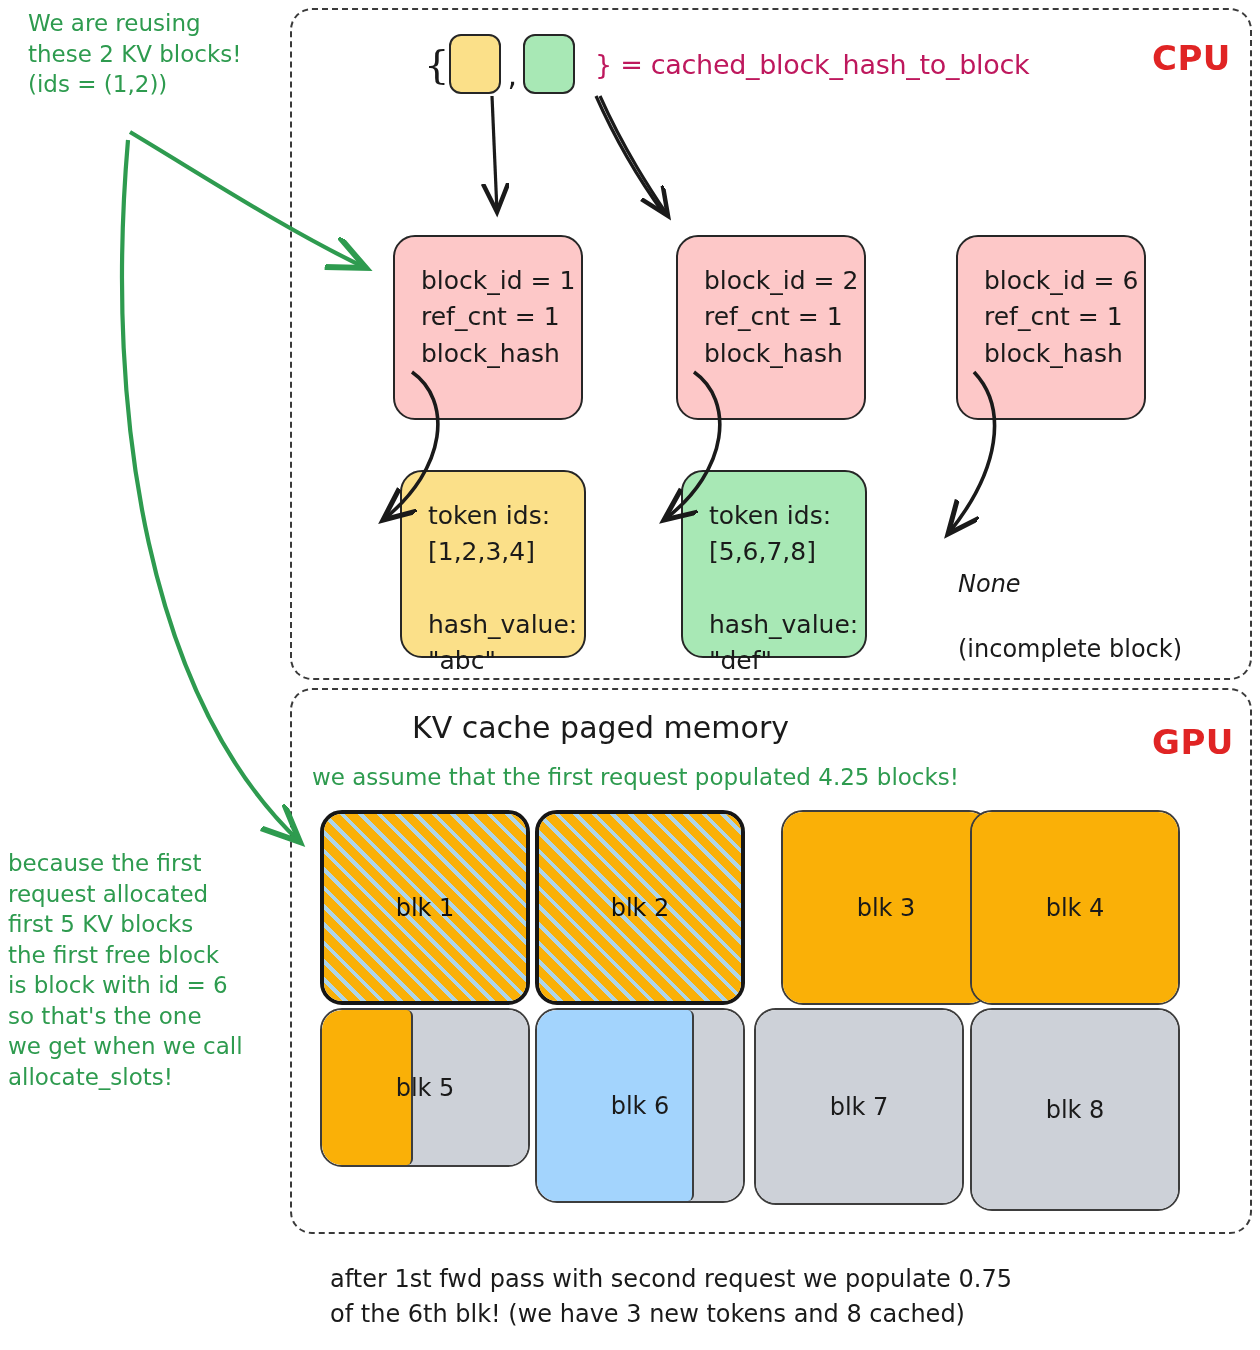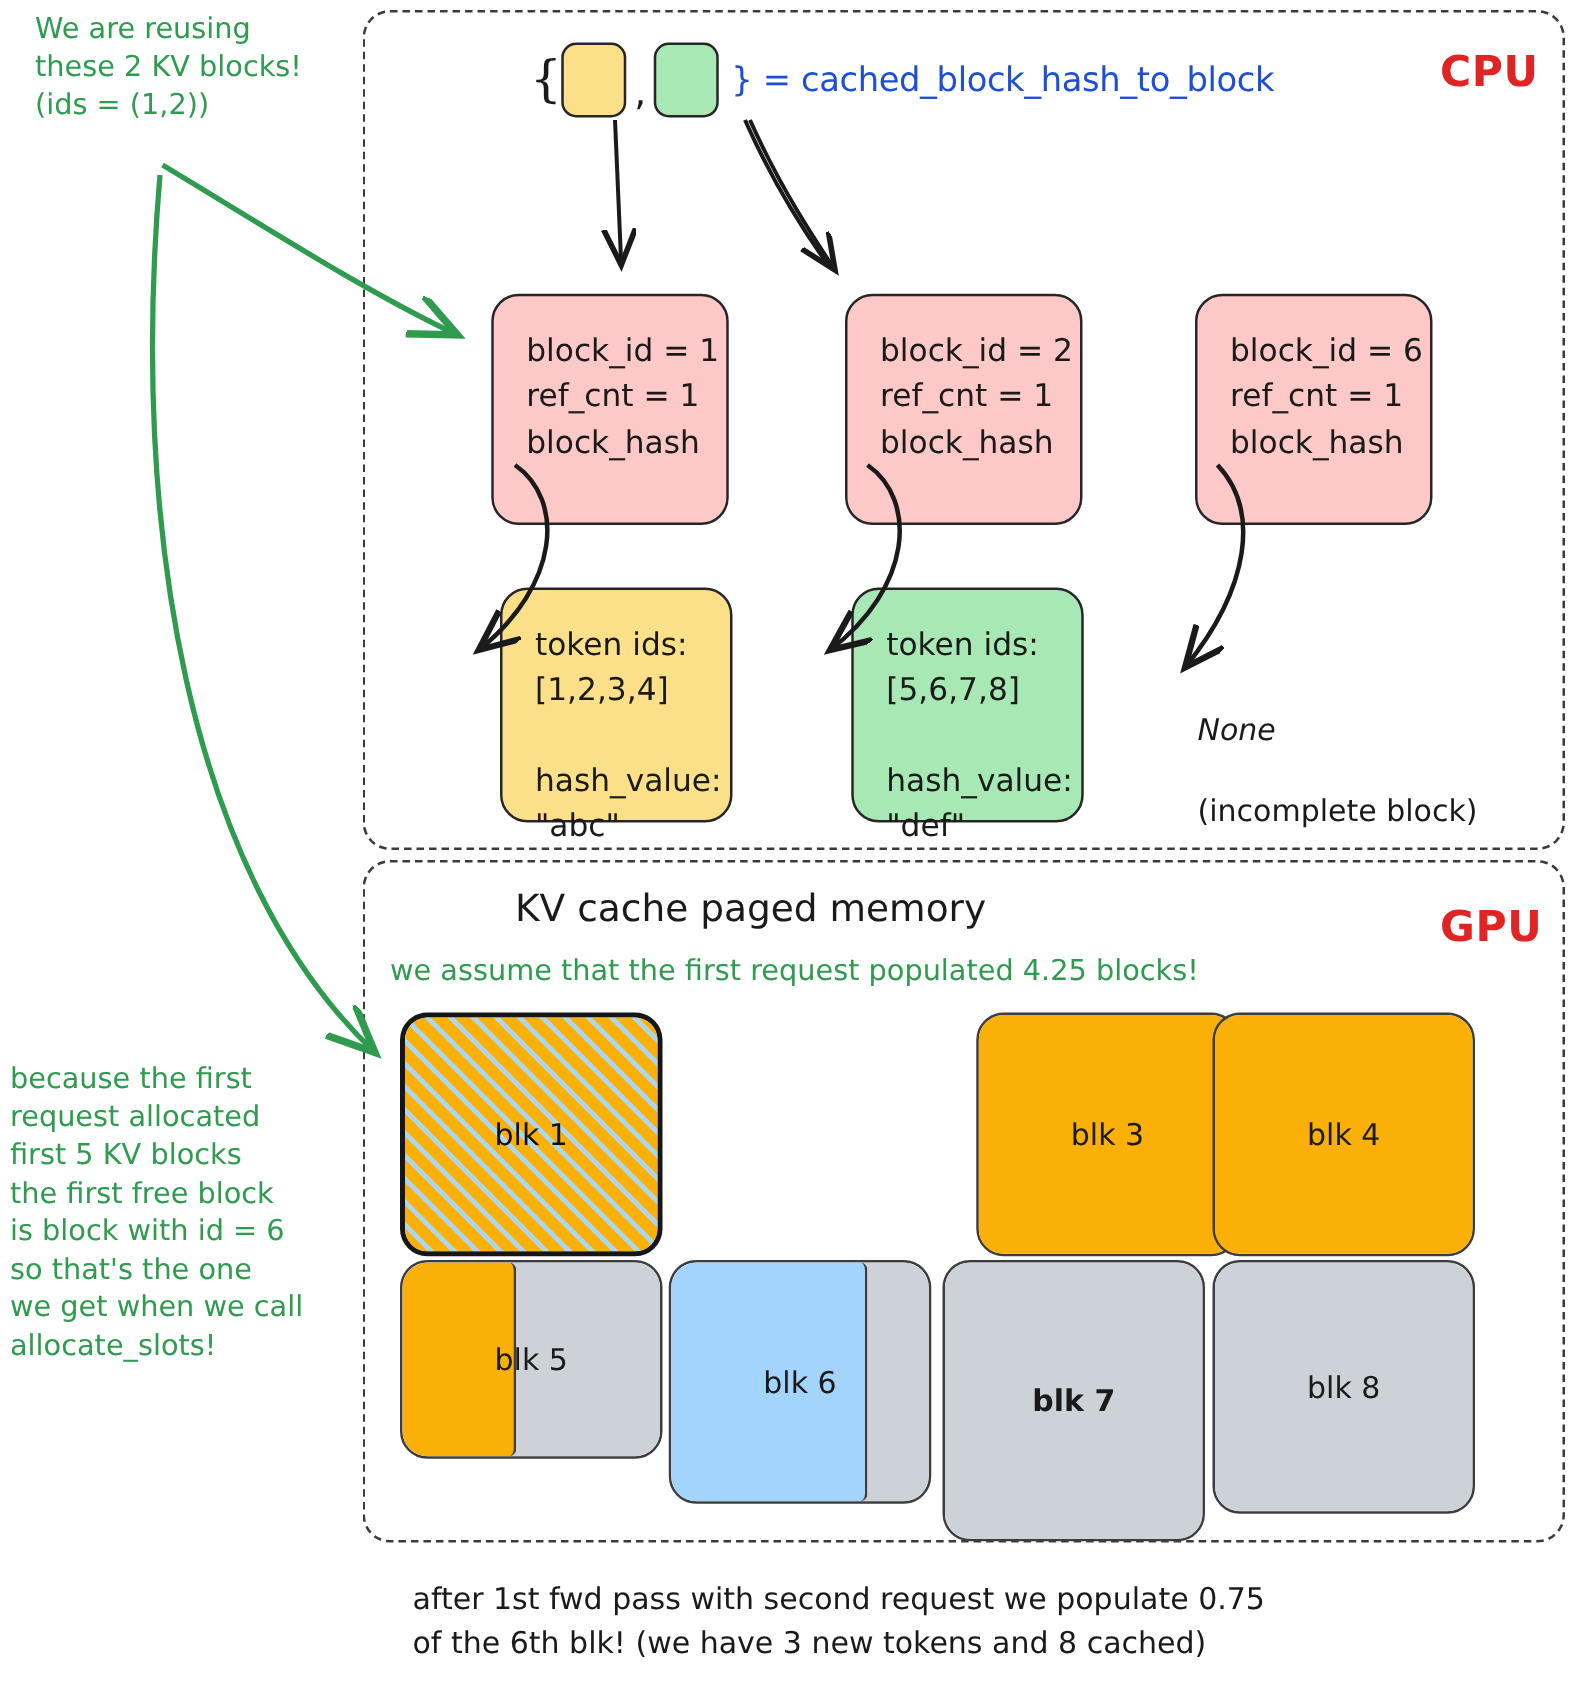--- a/index.html
+++ b/index.html
@@ -38,21 +38,21 @@
 
   
   #legend{position:absolute;left:424px;top:34px;display:flex;align-items:center;gap:0;}
   .brace{font-size:40px;line-height:1;color:#1a1a1a;font-family:"DejaVu Serif",serif;}
   .chip{
     width:48px;height:56px;border:2.5px solid #262626;border-radius:12px;
   }
   .chip.yellow{background:#fbe089;}
   .chip.green-chip{background:#a8e8b5;}
   .comma{font-size:30px;color:#1a1a1a;align-self:flex-end;padding:0 6px 2px 6px;}
-  #legend-eq{font-size:27px;color:#1d4ed8;margin-left:10px;letter-spacing:-.3px;}
+  #legend-eq{font-size:27px;color:#be185d;margin-left:20px;letter-spacing:-.3px;}
 
   
   .card{
     position:absolute;border:2.5px solid #262626;border-radius:22px;box-sizing:border-box;
     padding:26px 0 3px 26px;font-size:25px;line-height:1.45;color:#1a1a1a;
     white-space:pre-line;
   }
   .card.pink{background:#fdc8c8;}
   .card.yellow{background:#fbe089;}
   .card.green-card{background:#a8e8b5;}
@@ -139,20 +139,25 @@
 <div class="note" id="note-assume">we assume that the first request populated 4.25 blocks!</div>
 
 <div id="grid">
 
   <div class="blk cached hatched" style="left:0px;top:0px;width:210px;height:195px;">
     <div class="fillbase" style="background:#fab007"></div>
     <div class="hatch"></div>
     <div class="lbl">blk 1</div>
   </div>
 
+  <div class="blk cached hatched" style="left:215px;top:0px;width:210px;height:195px;">
+    <div class="fillbase" style="background:#fab007"></div>
+    <div class="hatch"></div>
+    <div class="lbl">blk 2</div>
+  </div>
 
   <div class="blk" style="left:434px;top:0px;width:210px;height:195px;margin-left:27px;">
     <div class="fillbase" style="background:#fab007"></div>
     <div class="lbl">blk 3</div>
   </div>
 
   <div class="blk" style="left:650px;top:0px;width:210px;height:195px;">
     <div class="fillbase" style="background:#fab007"></div>
     <div class="lbl">blk 4</div>
   </div>
@@ -162,21 +167,21 @@
     <div class="fillpart" style="width:43%;background:#fab007"></div>
     <div class="lbl">blk 5</div>
   </div>
 
   <div class="blk" style="left:215px;top:198px;width:210px;height:195px;">
     <div class="fillbase" style="background:#cdd1d8"></div>
     <div class="fillpart" style="width:75%;background:#a3d4fd"></div>
     <div class="lbl">blk 6</div>
   </div>
 
-  <div class="blk" style="left:434px;top:198px;width:210px;height:225px;font-weight:bold;">
+  <div class="blk" style="left:434px;top:198px;width:210px;height:197px;">
     <div class="fillbase" style="background:#cdd1d8"></div>
     <div class="lbl">blk 7</div>
   </div>
 
   <div class="blk" style="left:650px;top:198px;width:210px;height:203px;">
     <div class="fillbase" style="background:#cdd1d8"></div>
     <div class="lbl">blk 8</div>
   </div>
 </div>
 

